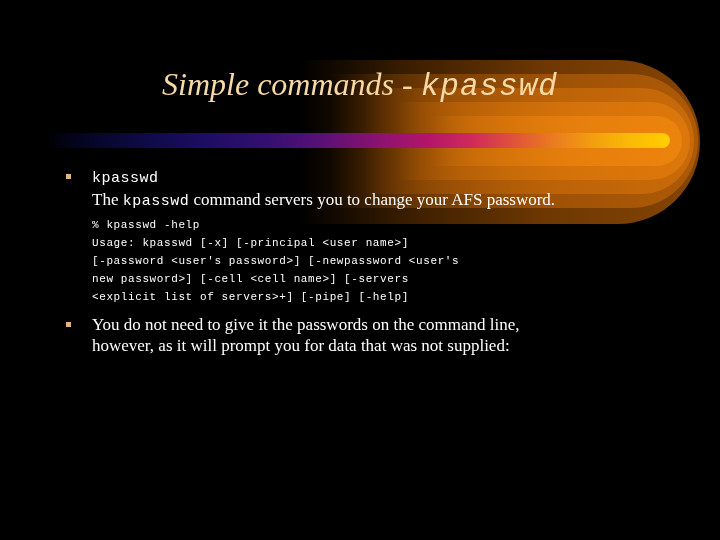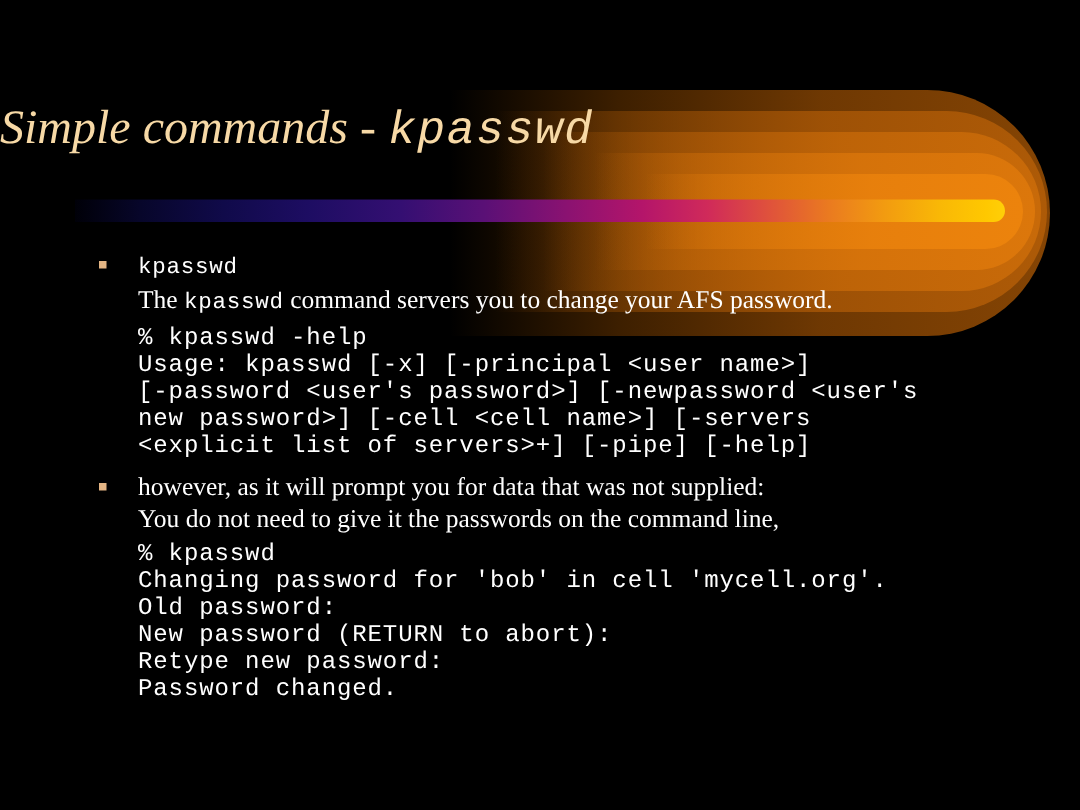--- a/index.html
+++ b/index.html
@@ -116,20 +116,21 @@
       #ffc800 98%,
       #ffcf08 100%);
   }
 
   
   .title {
     position: absolute;
     left: 0;
     top: 63px;
     width: 720px;
+    text-align: center;
     color: #f7d9a6;
     font-size: 32px;
     line-height: 42px;
     white-space: nowrap;
   }
   .title .t-serif {
     font-family: "Liberation Serif", serif;
     font-style: italic;
     font-size: 32px;
   }
@@ -170,21 +171,21 @@
   }
   .serif-line .mono-inline {
     font-family: "Liberation Mono", monospace;
     font-size: 15px;
     letter-spacing: 0.5px;
   }
 
   .mono-block {
     font-family: "Liberation Mono", monospace;
     color: #ffffff;
-    font-size: 16px;
+    font-size: 11px;
     line-height: 18px;
     letter-spacing: 0.6px;
     white-space: pre;
     padding-left: 92px;
     padding-top: 4px;
     padding-bottom: 2px;
   }
 
   .spacer-sm { height: 6px; }
 </style>
@@ -214,25 +215,19 @@
     <div class="mono-block">% kpasswd -help
 Usage: kpasswd [-x] [-principal &lt;user name&gt;]
 [-password &lt;user's password&gt;] [-newpassword &lt;user's
 new password&gt;] [-cell &lt;cell name&gt;] [-servers
 &lt;explicit list of servers&gt;+] [-pipe] [-help]</div>
 
     <div class="spacer-sm"></div>
 
     <div class="bullet-row">
       <span class="bullet-mark"></span>
+      <div class="serif-line">You do not need to give it the passwords on the command line,</div>
       <div class="serif-line">however, as it will prompt you for data that was not supplied:</div>
-      <div class="serif-line">You do not need to give it the passwords on the command line,</div>
     </div>
 
-    <div class="mono-block">% kpasswd
-Changing password for 'bob' in cell 'mycell.org'.
-Old password:
-New password (RETURN to abort):
-Retype new password:
-Password changed.</div>
 
   </div>
 </div>
 
 </body></html>

